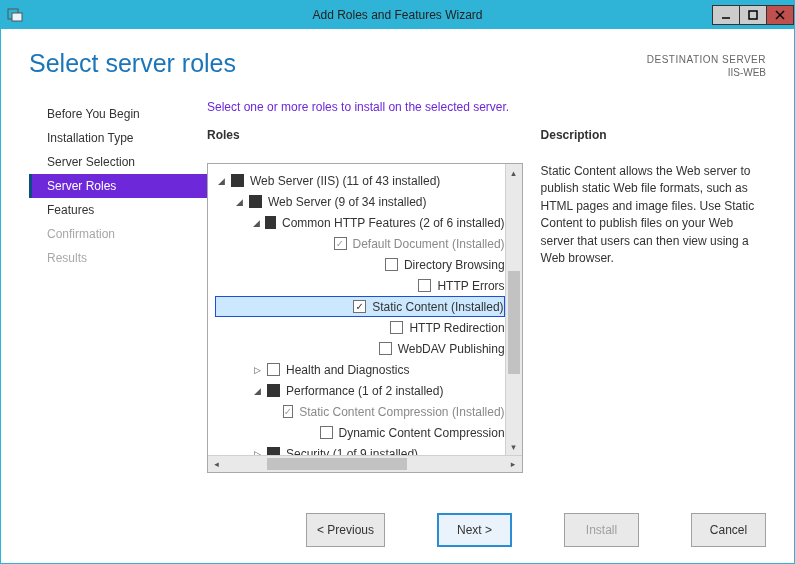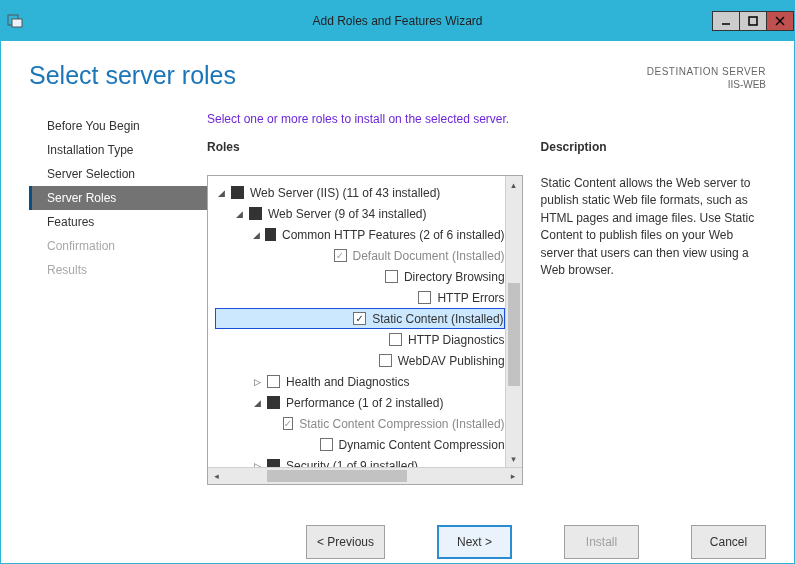--- a/index.html
+++ b/index.html
@@ -1,32 +1,32 @@
 <!DOCTYPE html>
 <html><head>
 <meta charset="utf-8">
 <style>
   * { box-sizing: border-box; font-family: "Segoe UI", Arial, sans-serif; }
   html, body { margin:0; padding:0; }
   body { width:795px; height:564px; background:#fff; overflow:hidden; font-size:12px; color:#323232; border:1px solid #2fb4d8;}
-  .titlebar { height:40px; background:#2fb4d8; display:flex; align-items:center; padding-left:6px; position:relative;}
+  .titlebar { height:28px; background:#2fb4d8; display:flex; align-items:center; padding-left:6px; position:relative;}
   .titlebar .icon { width:16px; height:16px; margin-right:6px;}
   .titlebar .title { position:absolute; left:0; right:0; text-align:center; font-size:12px; color:#222;}
   .winbtns { margin-left:auto; display:flex; }
   .winbtn { width:28px; height:20px; border:1px solid #333; background:#ccc; margin-left:-1px; display:flex; align-items:center; justify-content:center; }
   .winbtn.close { background:#c0504d; }
   .content { padding:20px 28px 0 28px; display:flex; flex-direction:column; height:calc(100% - 28px);}
   .header-row { display:flex; align-items:flex-start; justify-content:space-between; }
   .page-title { font-size:25px; font-weight:300; color:#1b76b9; margin:0 0 22px 0; }
   .dest { text-align:right; font-size:10px; color:#666; line-height:1.3; margin-top:4px;}
   .dest .lbl { letter-spacing:0.5px; }
   .body-row { display:flex; flex:1; min-height:0;}
   .sidebar { width:178px; flex:none; padding-top:2px;}
   .sidebar .item { padding:5px 0 5px 18px; font-size:12px; color:#333; cursor:pointer;}
-  .sidebar .item.active { background:#737373; color:#fff; border-left:3px solid #0b4f82; padding-left:15px;}
+  .sidebar .item.active { background:#6d28d9; color:#fff; border-left:3px solid #0b4f82; padding-left:15px;}
   .sidebar .item.disabled { color:#a8a8a8; }
   .main { flex:1; display:flex; flex-direction:column; min-width:0;}
   .instr { margin-bottom:14px; font-size:12px; color:#6d28d9;}
   .panes { display:flex; flex:1; min-height:0; gap:18px;}
   .roles-col { flex:1.4; display:flex; flex-direction:column; min-width:0;}
   .desc-col { flex:1; }
   .sub-h { font-weight:600; margin-bottom:21px; font-size:12px;}
   .tree-wrap { border:1px solid #a8a8a8; height:310px; display:flex; flex-direction:column;}
   .tree-scroll-area { flex:1; overflow:hidden; position:relative; display:flex;}
   .tree-body { flex:1; padding:6px 0 0 8px; overflow:hidden;}
@@ -148,21 +148,21 @@
                     <span class="lblt">HTTP Errors</span>
                   </div>
                   <div class="node ind-3 sel">
                     <span class="expander empty"></span>
                     <span class="chk checked"></span>
                     <span class="lblt">Static Content (Installed)</span>
                   </div>
                   <div class="node ind-3">
                     <span class="expander empty"></span>
                     <span class="chk"></span>
-                    <span class="lblt">HTTP Diagnostics</span>
+                    <span class="lblt">HTTP Redirection</span>
                   </div>
                   <div class="node ind-3">
                     <span class="expander empty"></span>
                     <span class="chk"></span>
                     <span class="lblt">WebDAV Publishing</span>
                   </div>
                   <div class="node ind-2">
                     <span class="expander">▷</span>
                     <span class="chk"></span>
                     <span class="lblt">Health and Diagnostics</span>

